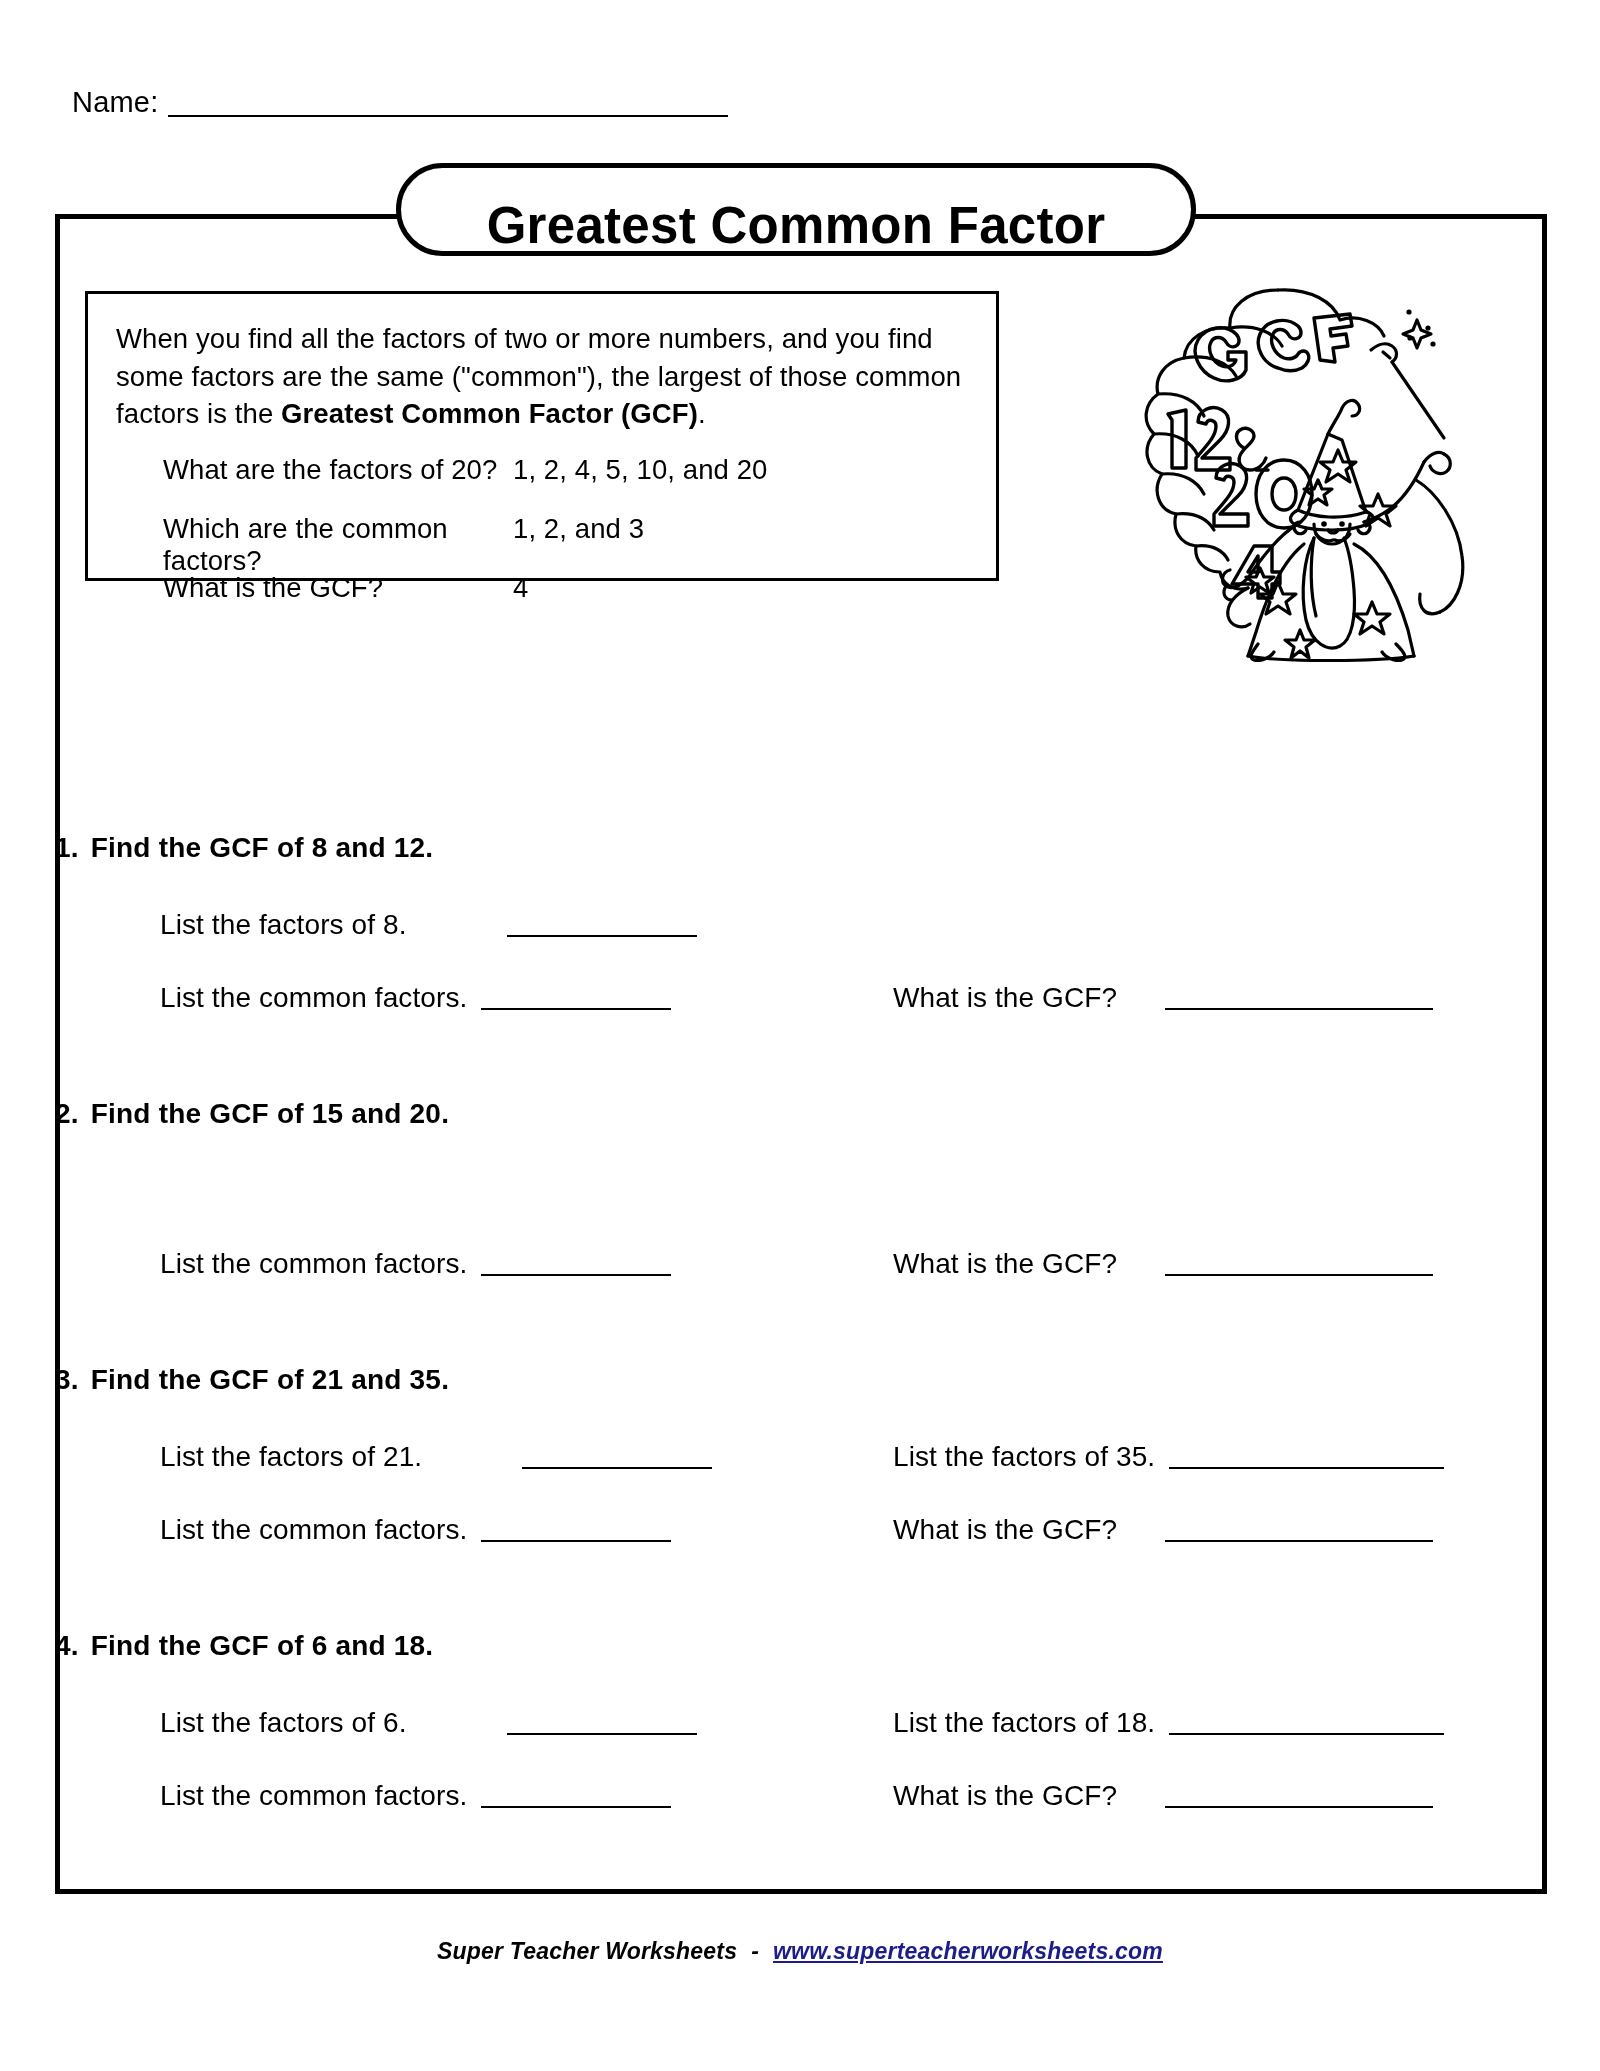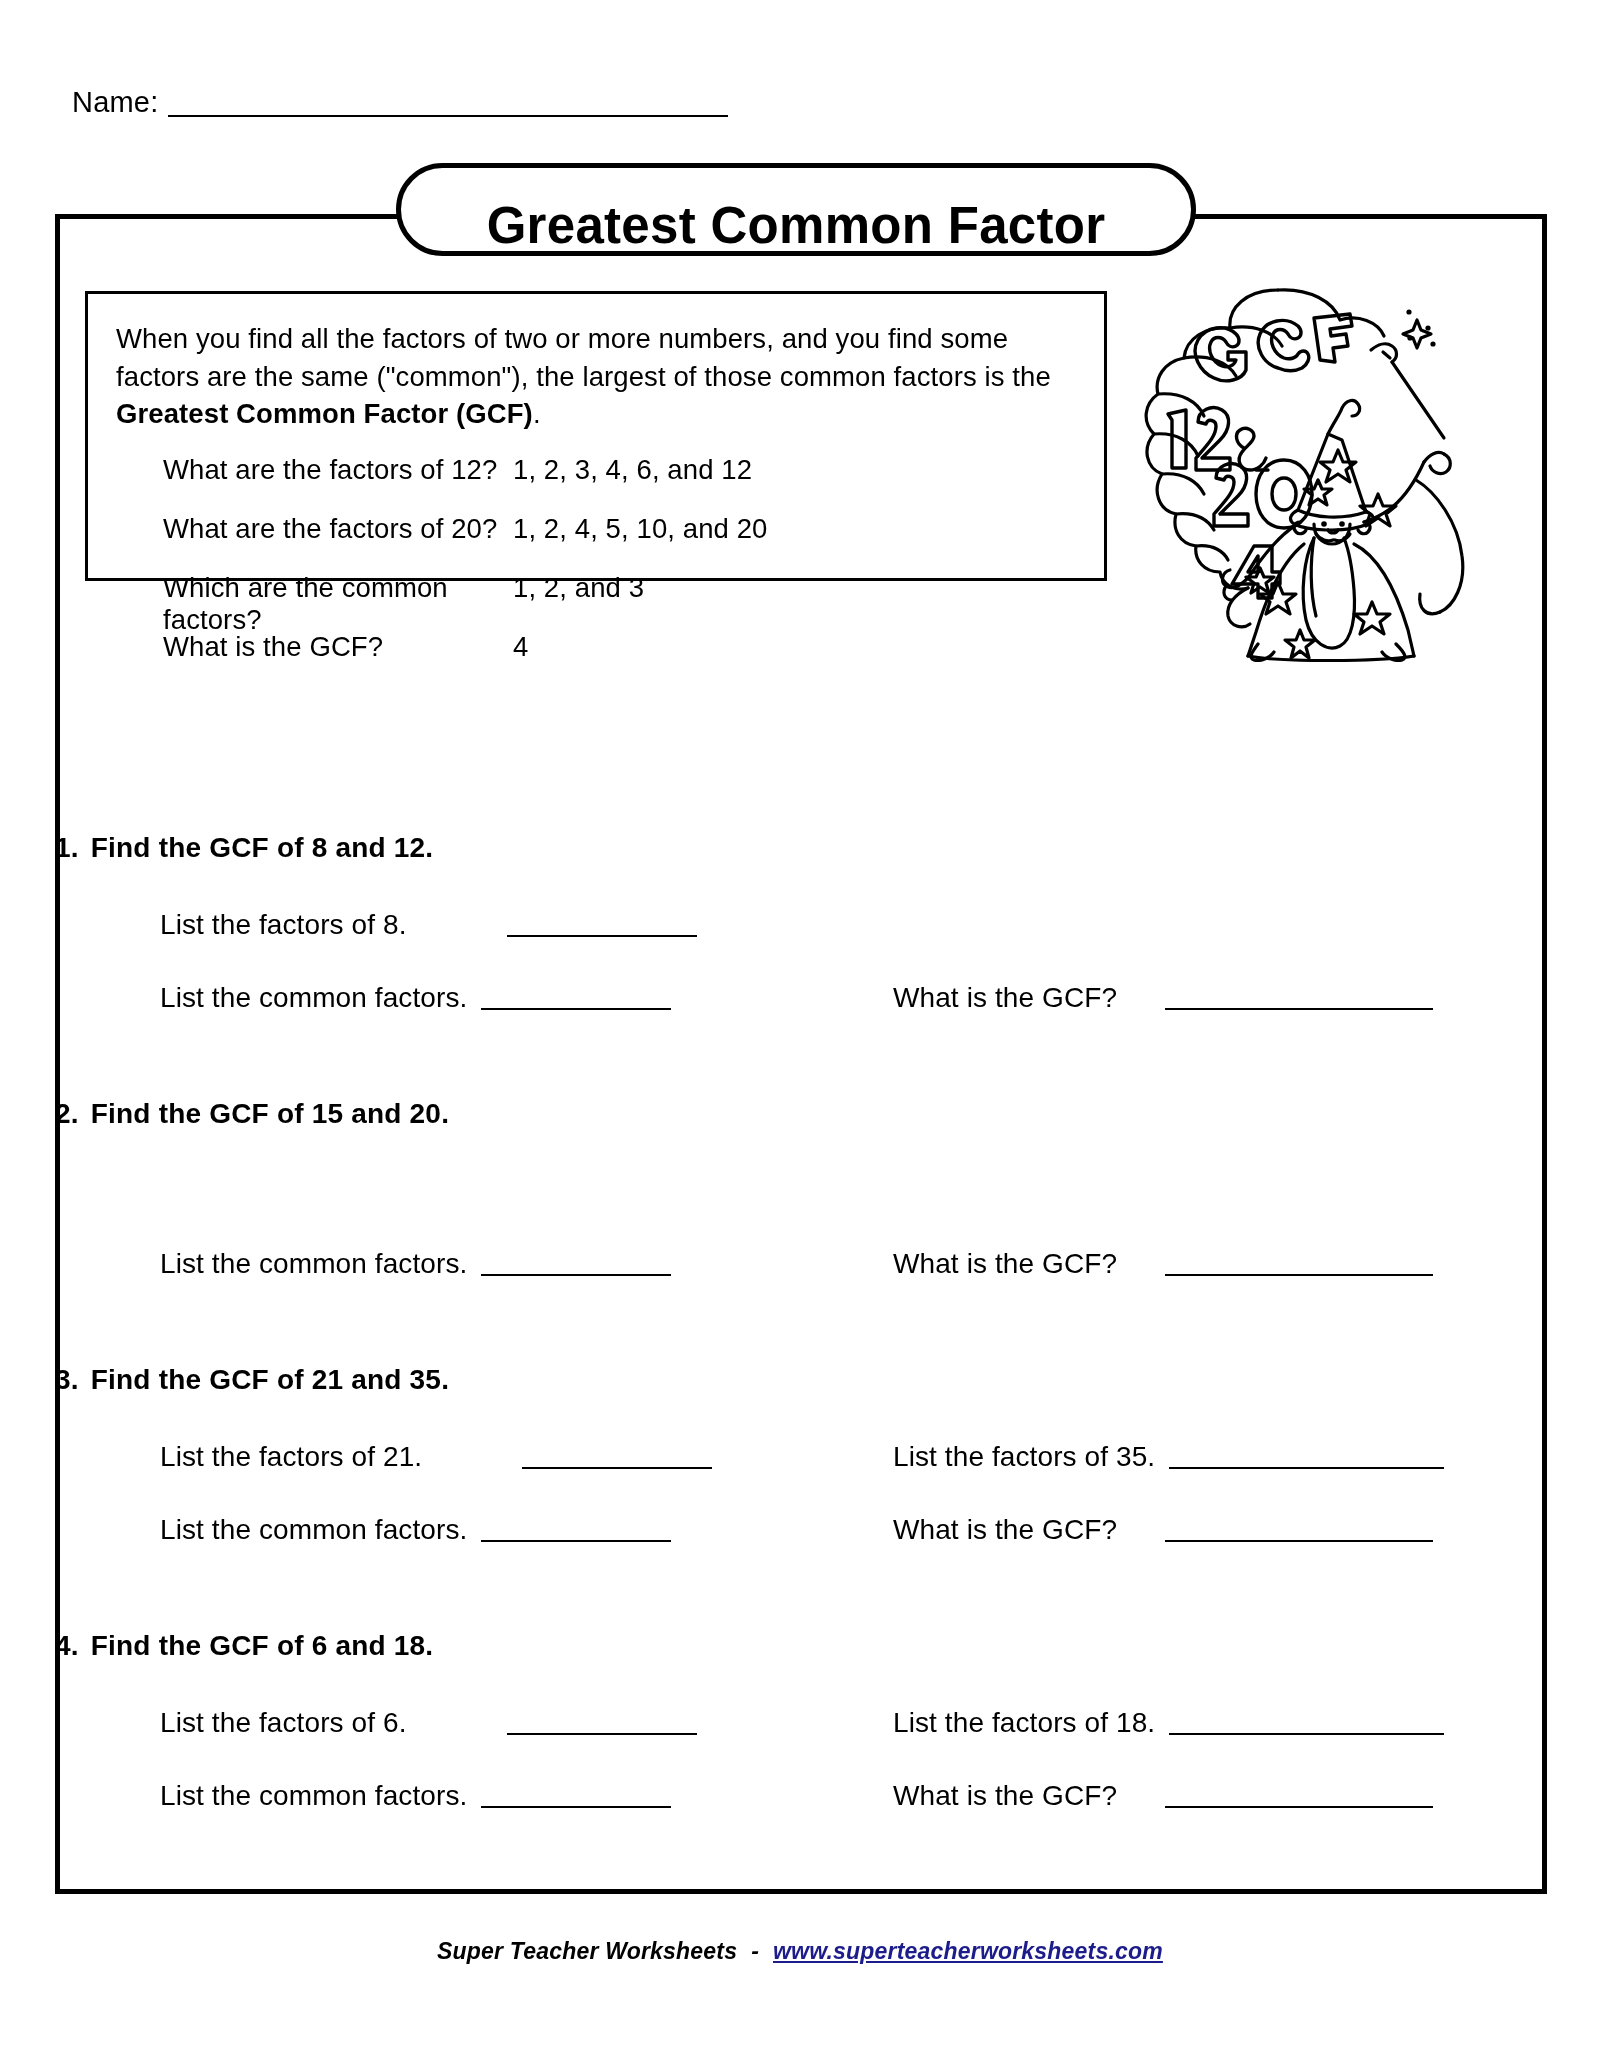--- a/index.html
+++ b/index.html
@@ -61,21 +61,21 @@
     font-weight: bold;
     letter-spacing: .3px;
     line-height: 1;
     white-space: nowrap;
   }
 
   
   .instruction-box {
     position: absolute;
     left: 85px; top: 291px;
-    width: 1022px; height: 290px;
+    width: 914px; height: 290px;
     border: 3.4px solid #000;
     background: #fff;
     padding: 26px 28px 0 28px;
   }
   .intro-para {
     font-size: 27.5px;
     line-height: 1.37;
     letter-spacing: .1px;
   }
   .intro-para b { font-weight: bold; }
@@ -191,24 +191,20 @@
 <div class="title-pill">
   <span class="title-text">Greatest Common Factor</span>
 </div>
 
 <div class="instruction-box">
   <div class="intro-para">
     <span>When you find all the factors of two or more numbers, and you find some factors are the same ("common"), the largest of those common factors is the </span><b>Greatest Common Factor (GCF)</b><span>.</span>
   </div>
 
   <div class="example-list">
-    <div class="example-row">
-      <span class="example-q">What are the factors of 12?</span>
-      <span class="example-a">1, 2, 3, 4, 6, and 12</span>
-    </div>
     <div class="example-row">
       <span class="example-q">What are the factors of 20?</span>
       <span class="example-a">1, 2, 4, 5, 10, and 20</span>
     </div>
     <div class="example-row">
       <span class="example-q">Which are the common factors?</span>
       <span class="example-a">1, 2, and 3</span>
     </div>
     <div class="example-row">
       <span class="example-q">What is the GCF?</span>

